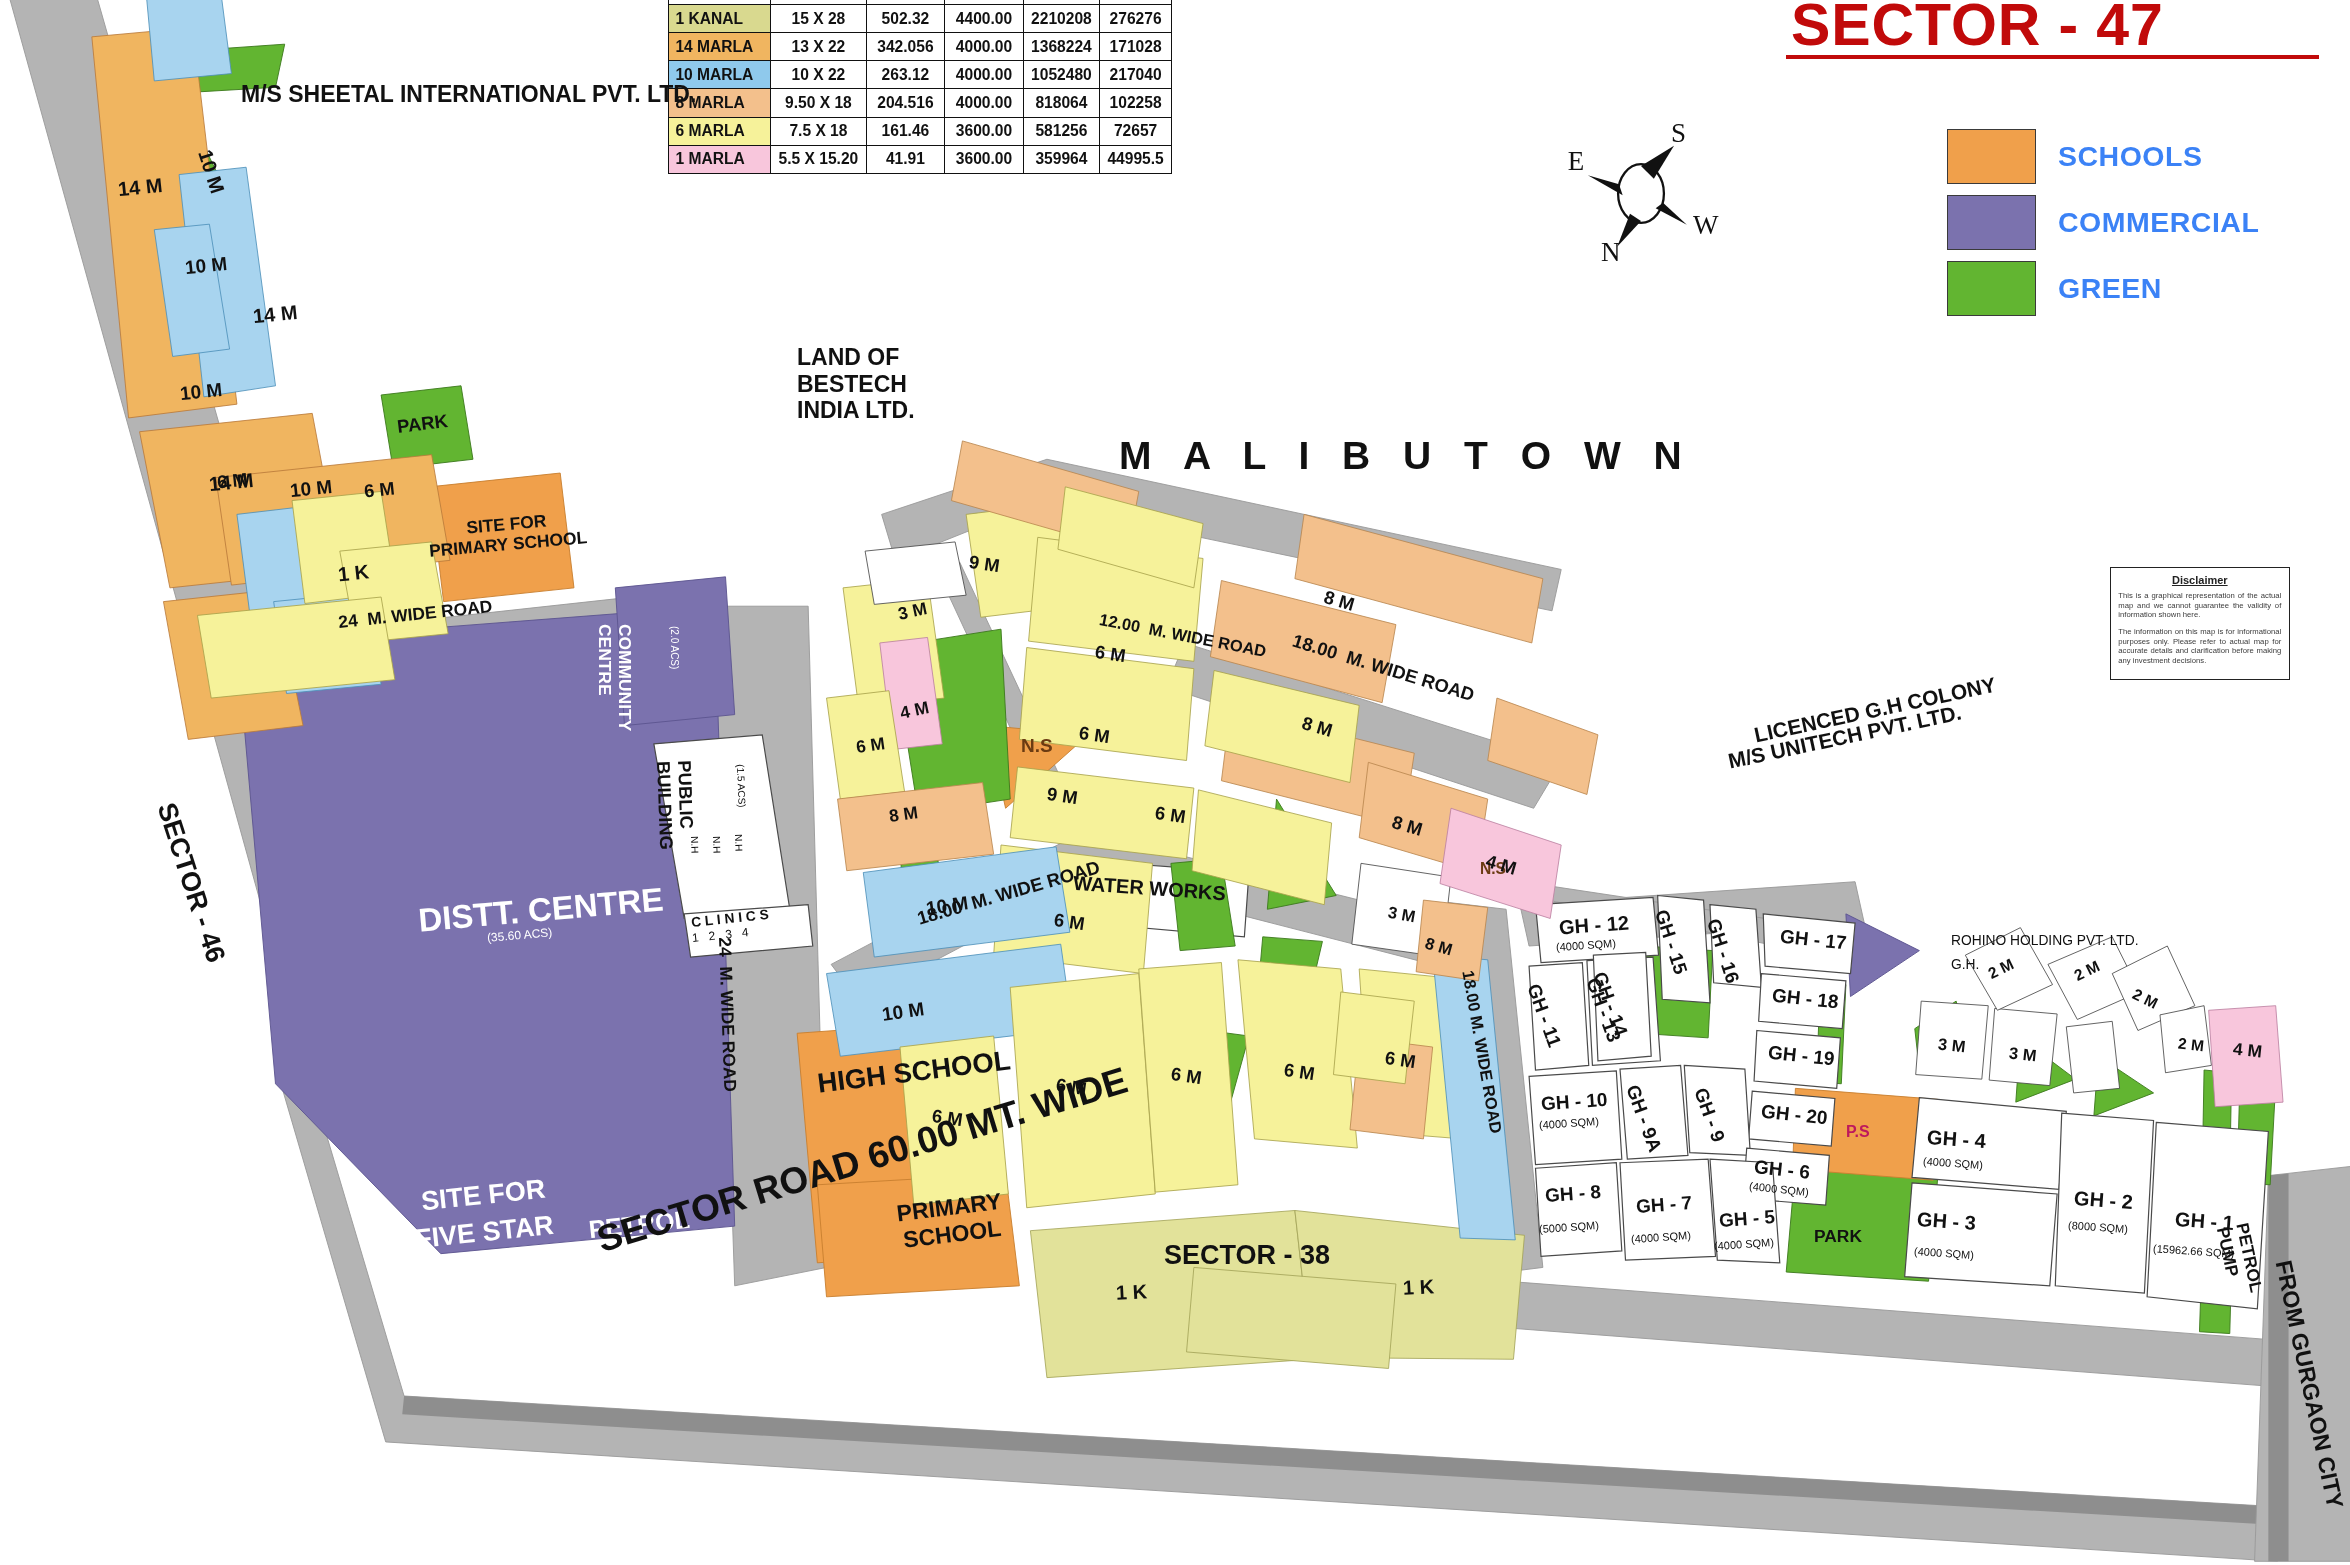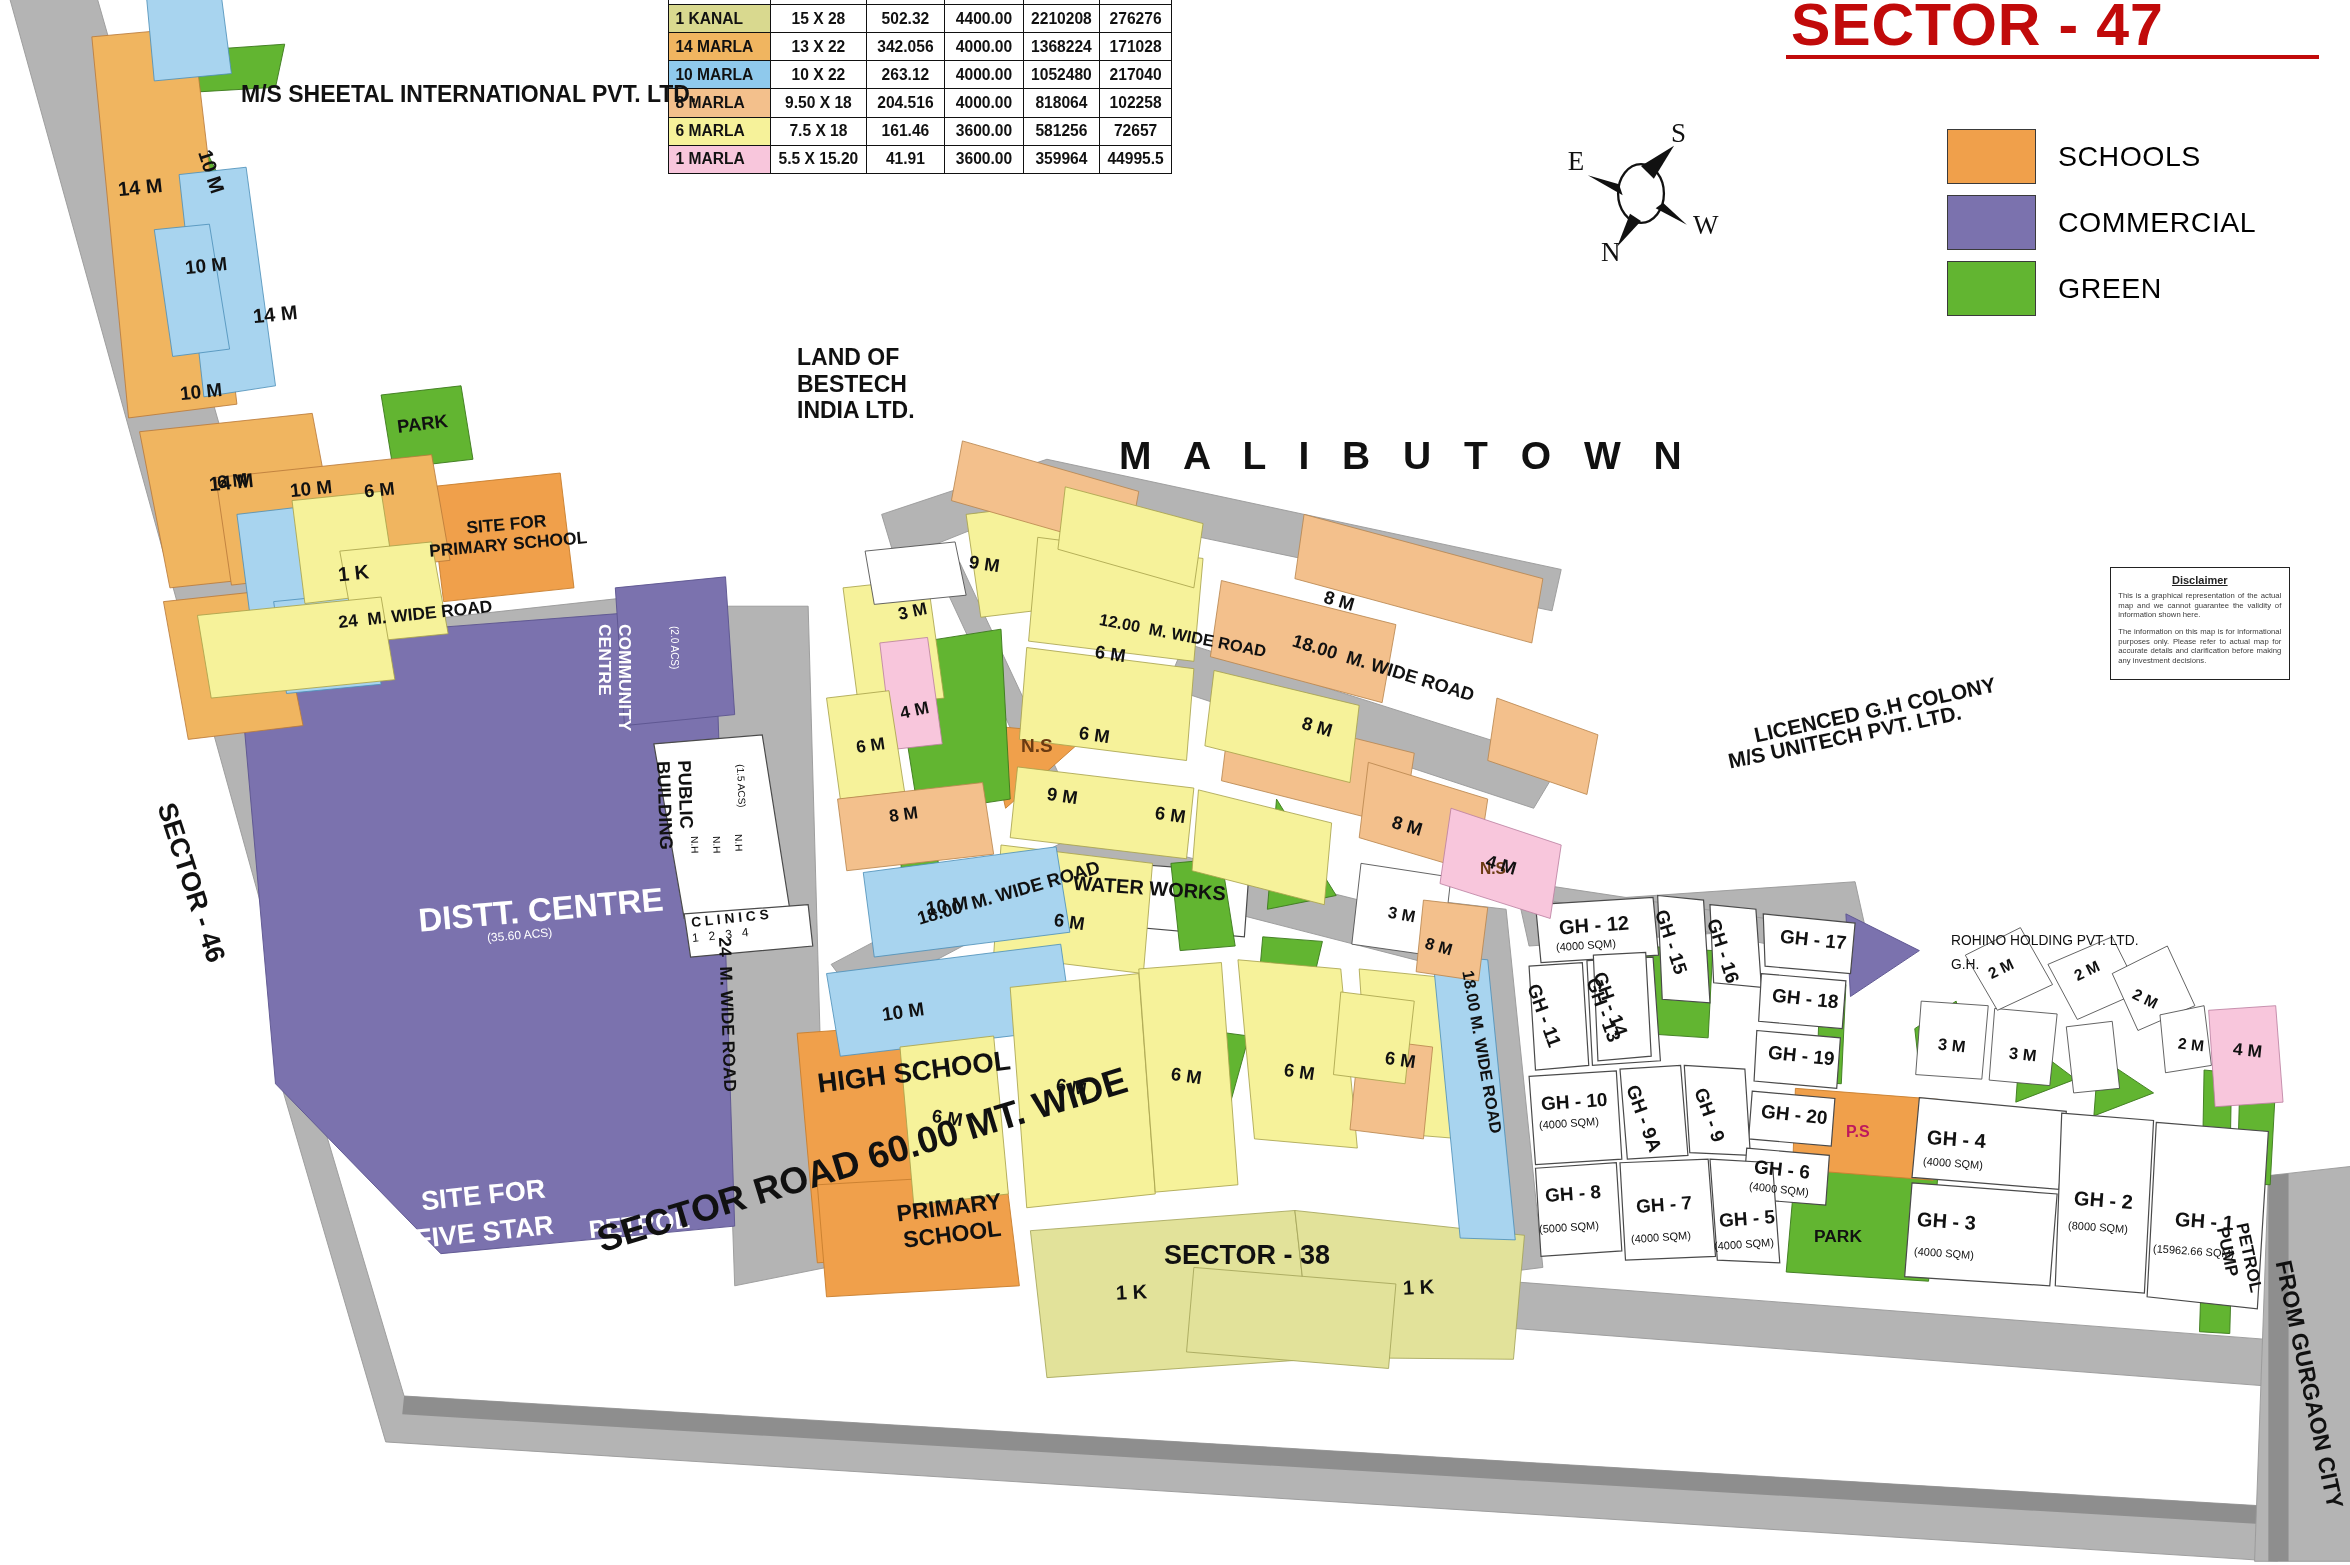--- a/index.html
+++ b/index.html
@@ -23,21 +23,21 @@
   .c-14{background:#f0b560 !important;}
   .c-10{background:#8fc9ec !important;}
   .c-8{background:#f3c08c !important;margin-left:7px;}
   .c-6{background:#f6f29a !important;}
   .c-4{background:#f8c6dc !important;}
 
   
   .legend{position:absolute;left:1947px;top:129px;}
   .legend-row{display:flex;align-items:center;margin-bottom:11px;}
   .swatch{width:87px;height:53px;border:1.8px solid #3a3a3a;margin-right:22px;}
-  .legend-label{font-size:28.5px;font-weight:normal;color:#000000;letter-spacing:0.5px;}
+  .legend-label{font-size:28.5px;font-weight:bold;color:#3b82f6;letter-spacing:0.5px;}
 
   
   .compass{position:absolute;left:1575px;top:129px;width:165px;height:129px;}
   .compass span{position:absolute;font-family:"Liberation Serif",serif;font-size:27px;color:#111;}
 
   
   .disclaimer{position:absolute;left:2110px;top:567px;width:163px;border:1.8px solid #222;
               background:#fff;padding:6.4px 7.3px;}
   .disclaimer h4{margin:0 0 4.6px 0;font-size:11px;text-align:center;text-decoration:underline;color:#222;}
   .disclaimer p{margin:0 0 7.3px 0;font-size:7.7px;line-height:1.25;text-align:justify;color:#3b3b3b;}

